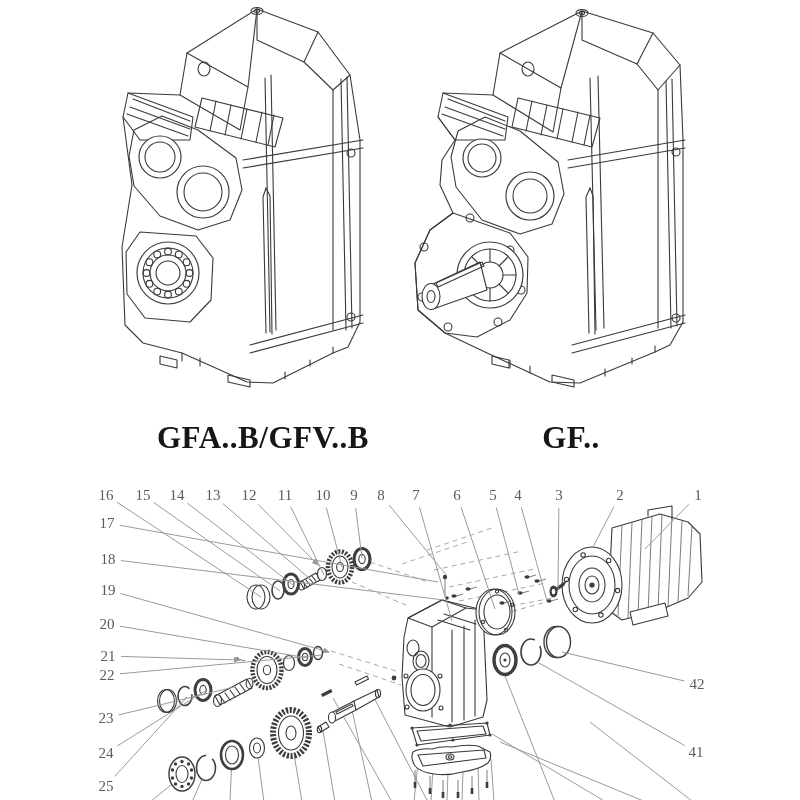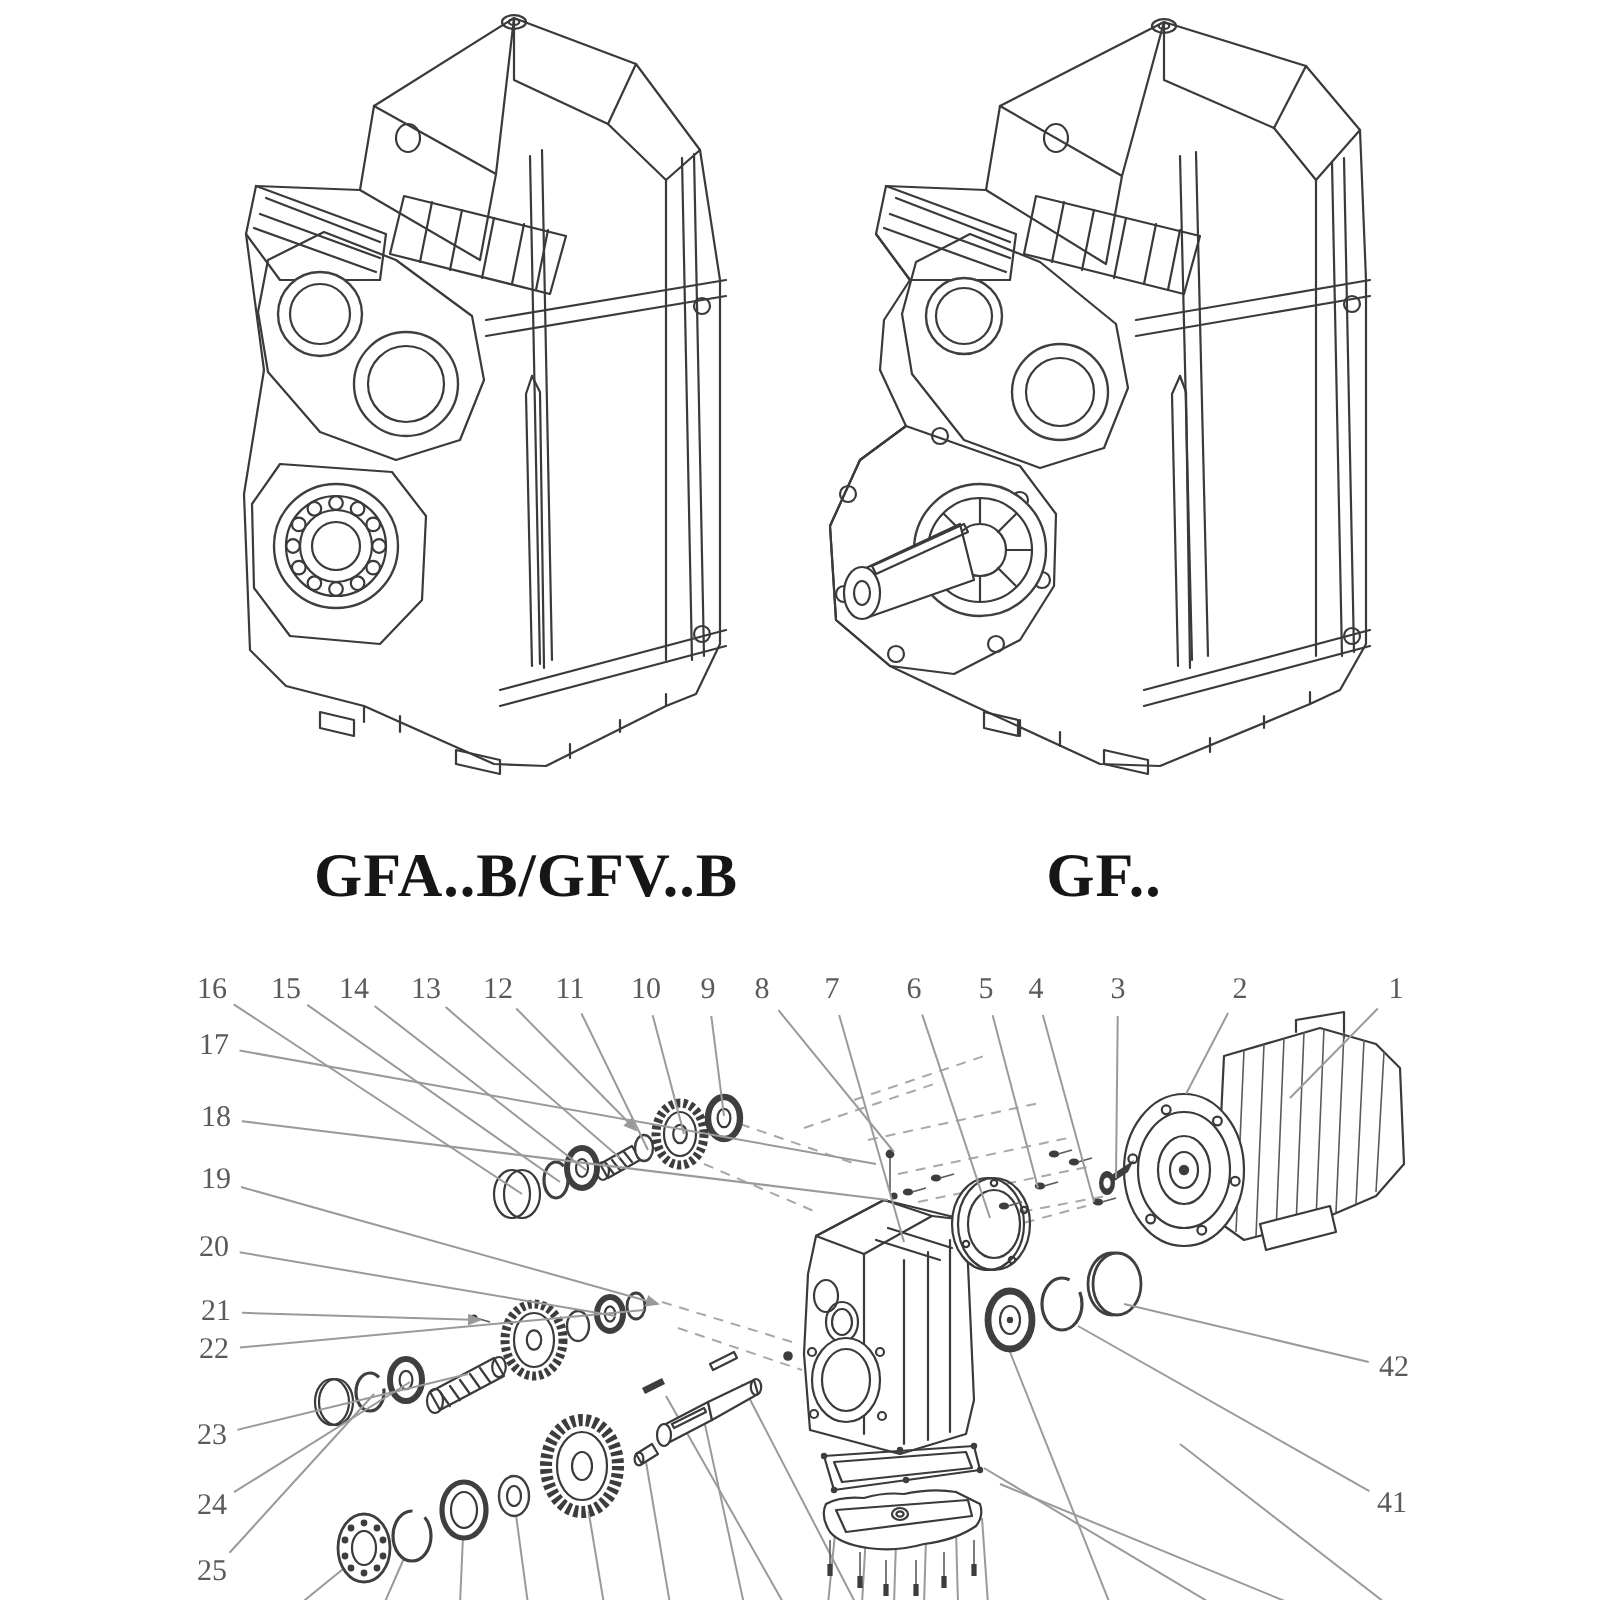--- a/index.html
+++ b/index.html
@@ -167,21 +167,21 @@
     <path class="ln" d="M190,188 L193,196 L195,334"></path>
   </g>
   <g>
     <path class="ln" d="M92,356 L109,360 L109,368 L92,364 Z"></path>
     <path class="ln" d="M152,375 L174,380 L174,387 L152,382 Z"></path>
     <path class="ln" d="M110,360 L110,368 M130,366 L130,373 M205,376 L205,369 M232,364 L232,358 M255,352 L255,346"></path>
   </g>
 </svg>
 
 <div class="caption" style="left:263px;top:420px;">GFA..B/GFV..B</div>
-<div class="caption" style="left:552px;top:420px;">GF..</div>
+<div class="caption" style="left:571px;top:420px;">GF..</div>
 
 <svg id="exploded" style="left:0;top:470px;" width="800" height="330" viewBox="0 0 800 330">
   <defs>
     <marker id="arr" markerWidth="7" markerHeight="6" refX="6" refY="3" orient="auto">
       <path d="M0,0 L7,3 L0,6 Z" fill="#9a9a9a"></path>
     </marker>
   </defs>
 
   <g id="dash-layer">
         <line x1="370" y1="92" x2="428" y2="112" stroke="#a8a8a8" stroke-width="1" stroke-dasharray="5 4"></line>

